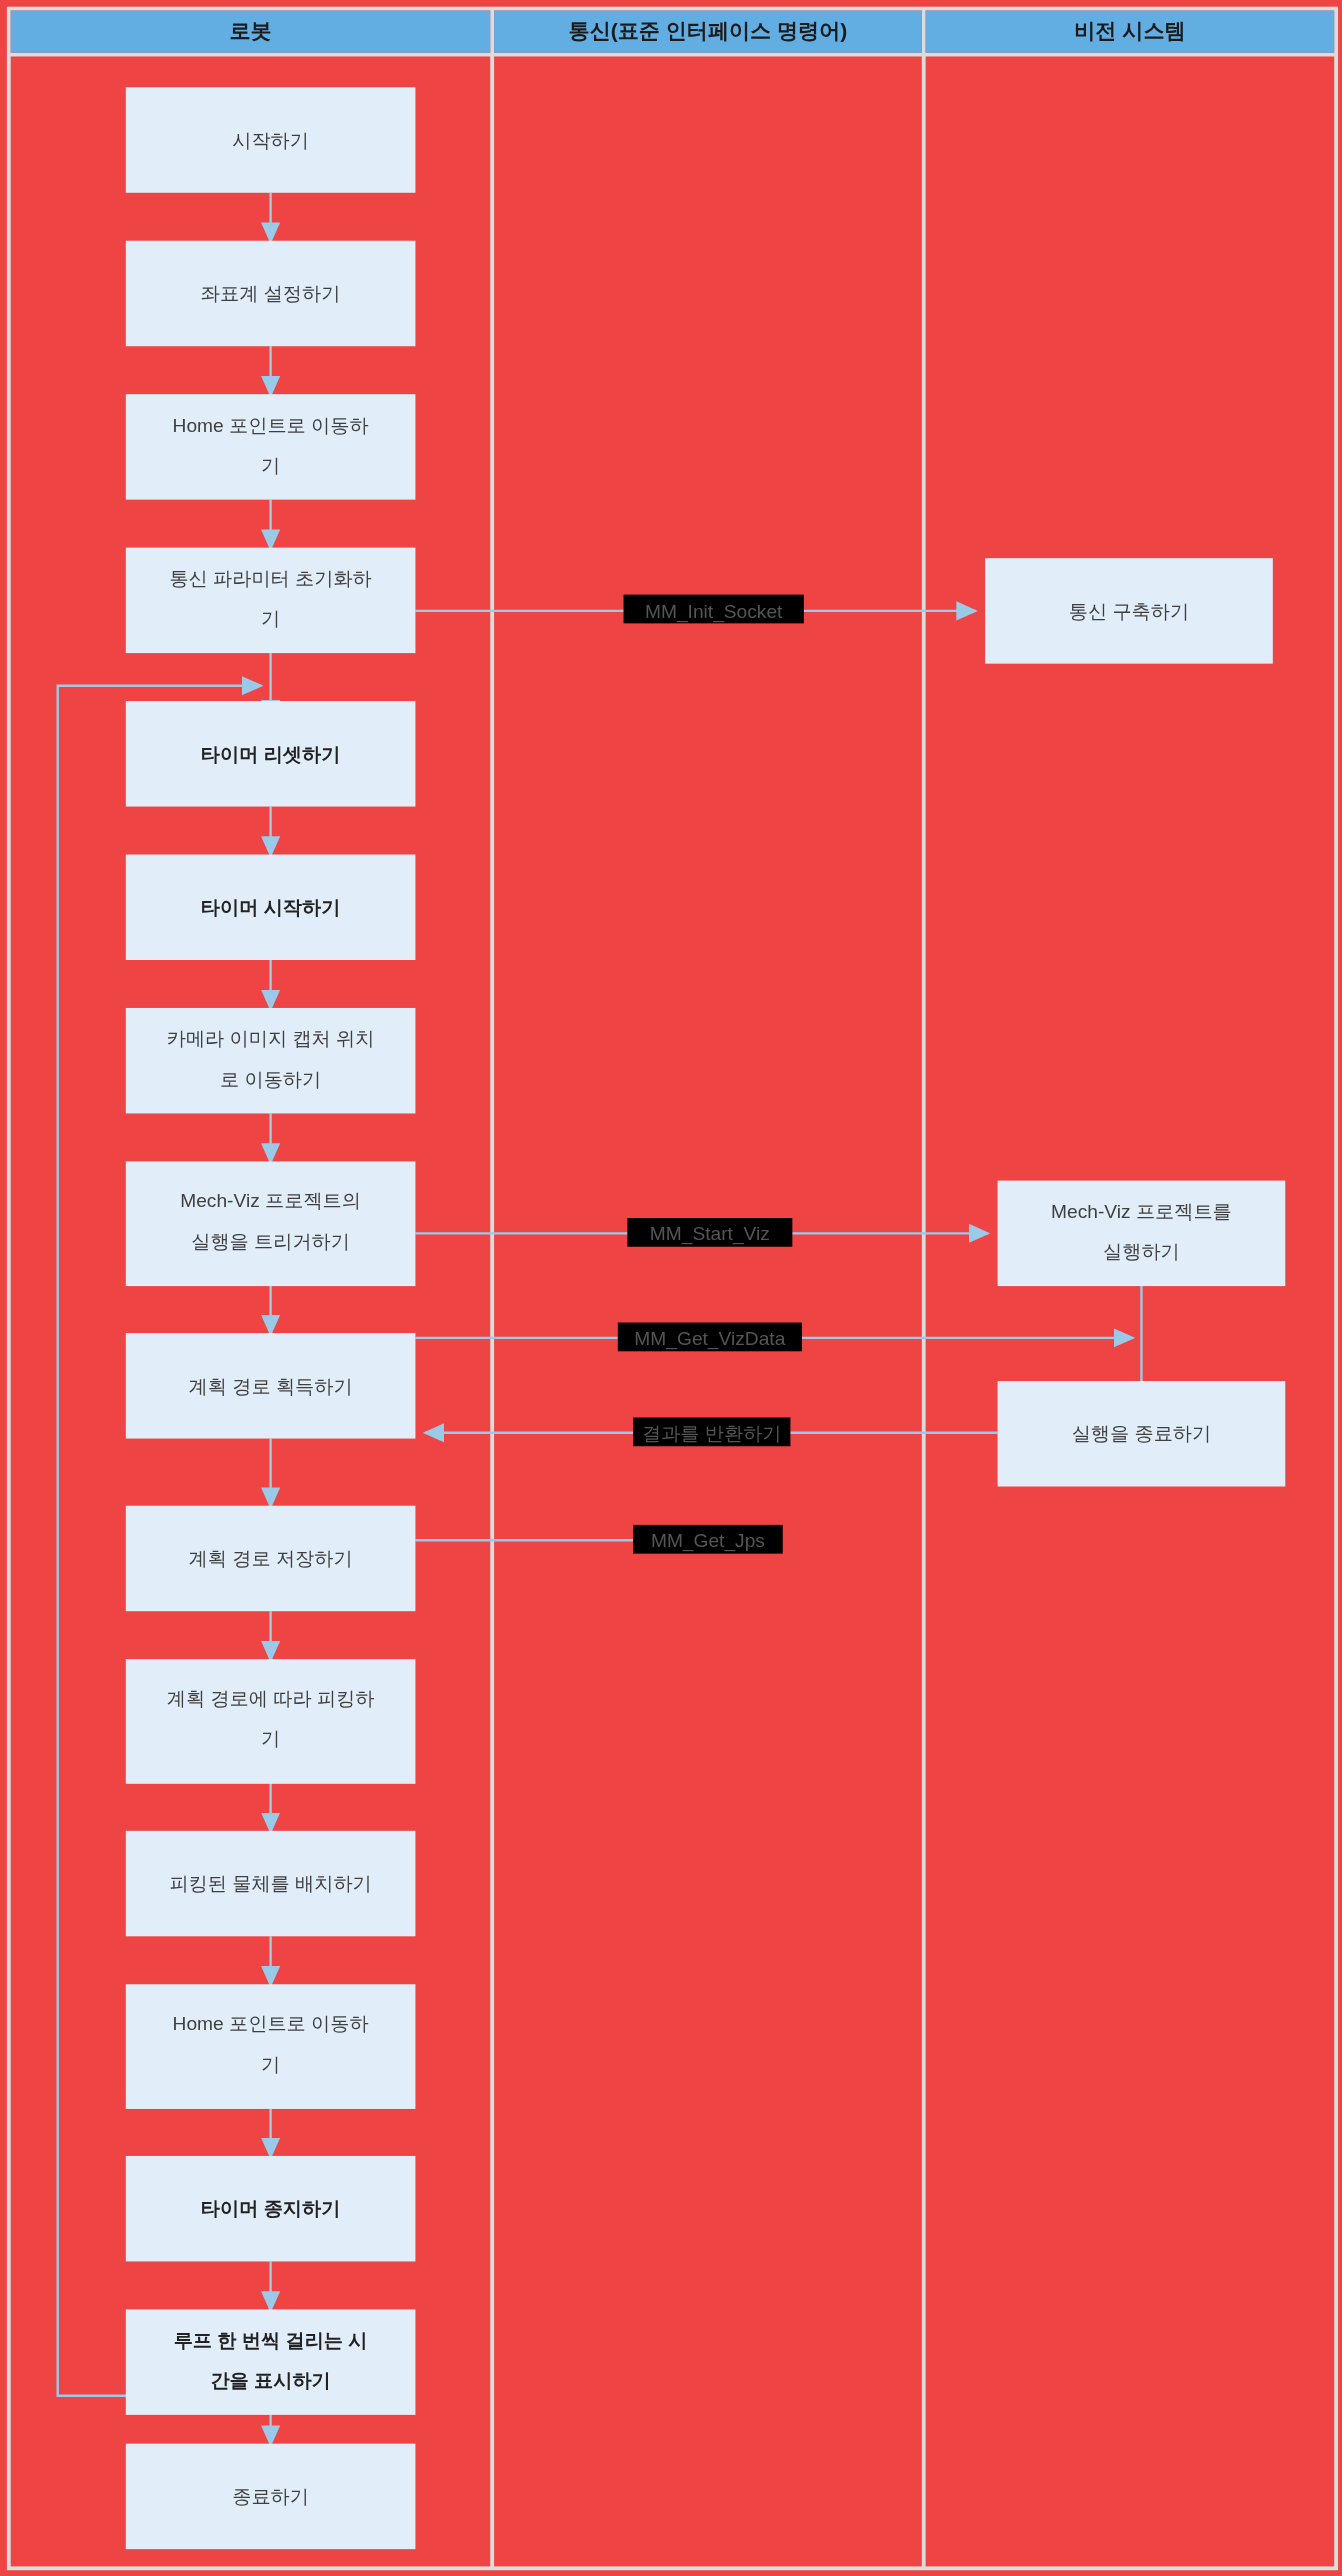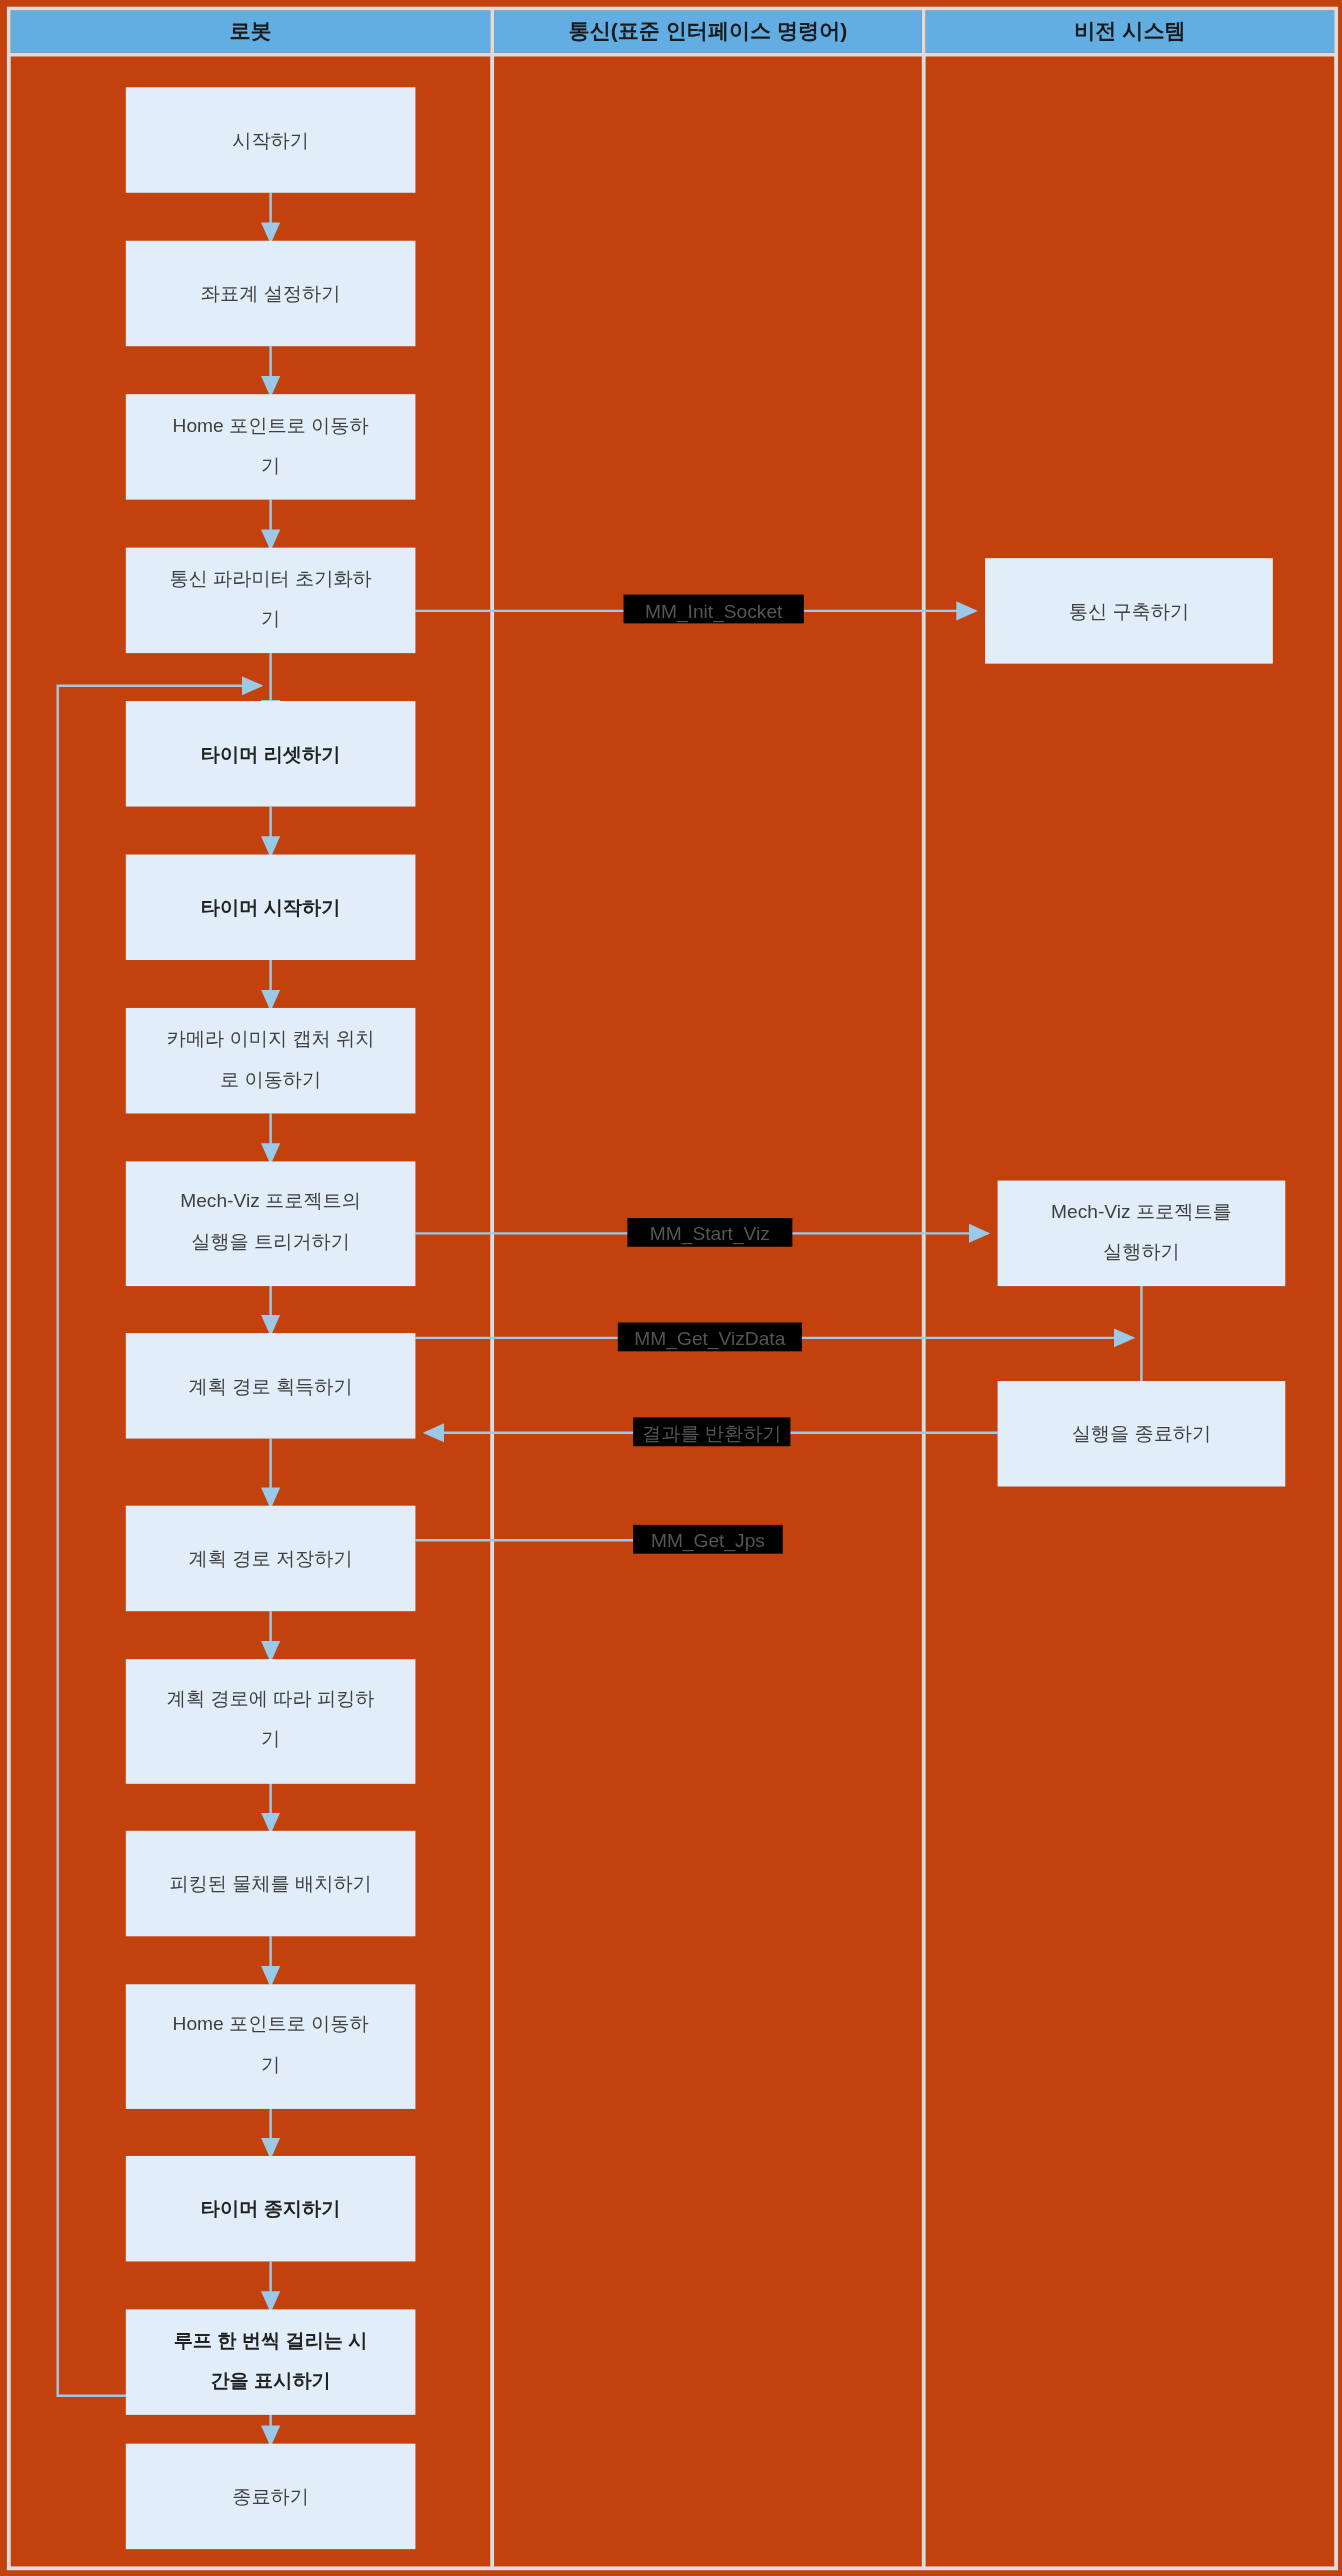--- a/index.html
+++ b/index.html
@@ -1,17 +1,17 @@
 <!DOCTYPE html>
 <html><head>
 <meta charset="utf-8">
 <style>
   html,body{margin:0;padding:0;background:#000;}
   body{width:1343px;height:2576px;font-family:"Liberation Sans","DejaVu Sans",sans-serif;}
-  #stage{position:relative;width:1343px;height:2576px;background:#c2410c;overflow:hidden;text-align:center;}
+  #stage{position:relative;width:1343px;height:2576px;background:#ef4444;overflow:hidden;text-align:center;}
   svg#flow{position:absolute;left:0;top:0;width:1343px;height:2576px;}
   .lane-hdr-txt{font-size:22px;font-weight:bold;fill:#1b1b1b;}
   .box-txt{font-size:20px;fill:#3f3f3f;}
   .box-txt.bold{font-weight:bold;fill:#222;}
   .edge-lbl{font-size:20px;fill:#555;}
   .node-rect{fill:#e1edf8;stroke:none;}
   .hdr-rect{fill:#62aee3;stroke:none;}
   .frame-line{stroke:#dcdcdc;stroke-width:4;fill:none;}
   .conn{stroke:#9bc9e8;stroke-width:2.5;fill:none;}
   .conn-arrow{fill:#9bc9e8;}

